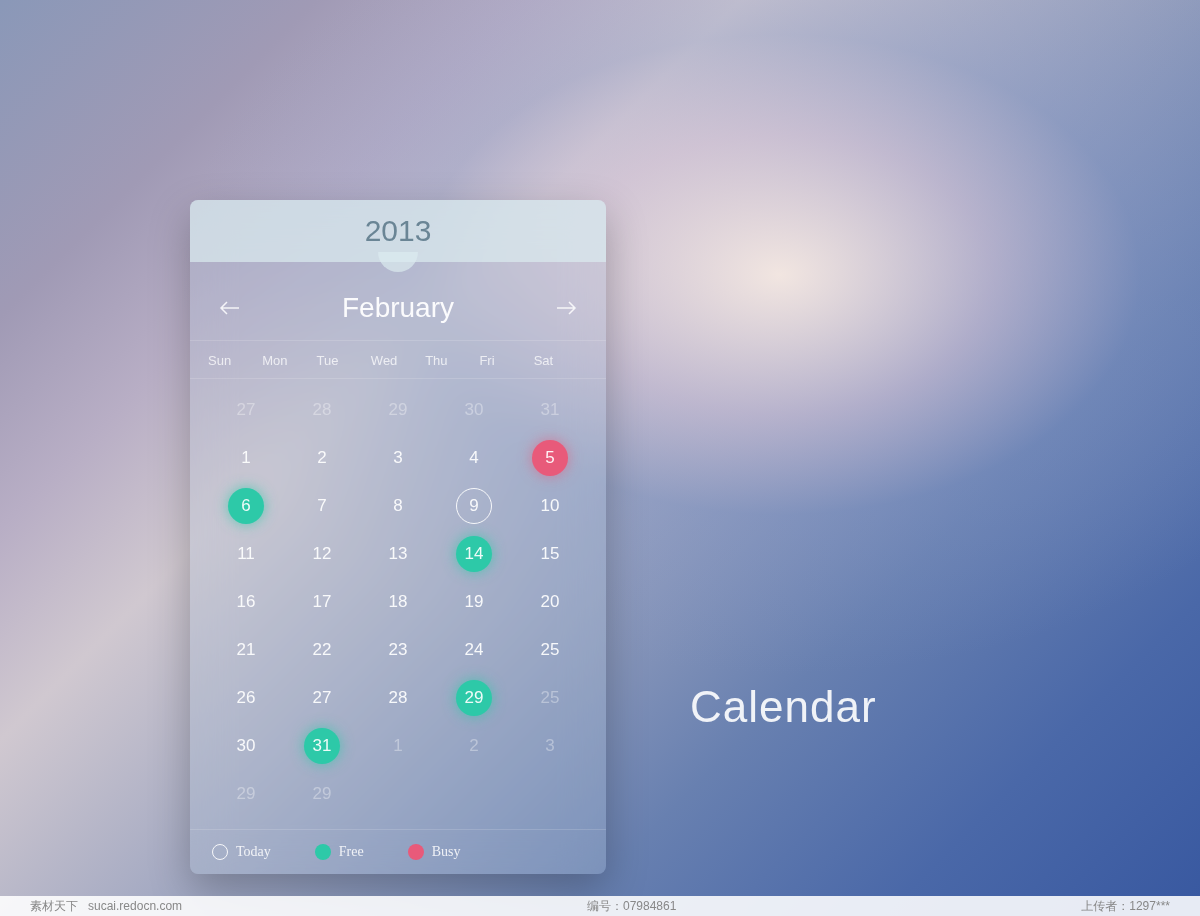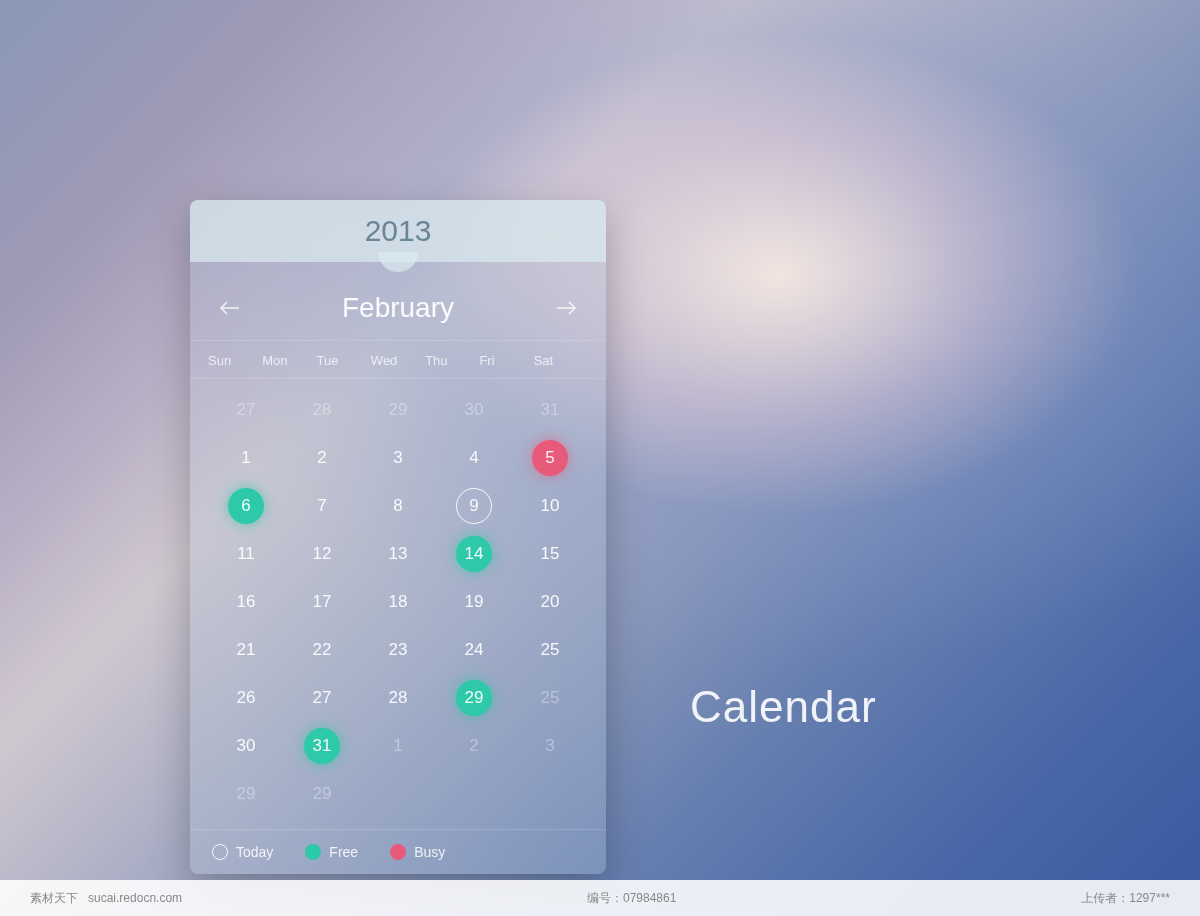--- a/index.html
+++ b/index.html
@@ -146,21 +146,22 @@
     .day.today .circle {
       border: 1.5px solid rgba(255, 255, 255, 0.9);
       background: transparent;
     }
     
     .legend {
       display: flex;
       align-items: center;
       padding: 14px 22px;
       border-top: 1px solid rgba(255, 255, 255, 0.15);
-      gap: 32px;
+      gap: 44px;
+      font-family: Liberation Serif, serif;
     }
     
     .legend-item {
       display: flex;
       align-items: center;
       gap: 8px;
       font-size: 14px;
       color: rgba(255, 255, 255, 0.85);
       font-weight: 300;
     }
@@ -202,21 +203,21 @@
       font-size: 30px;
       letter-spacing: 0.5px;
       color: rgba(255, 255, 255, 0.85);
     }
     
     .footer {
       position: absolute;
       bottom: 0;
       left: 0;
       right: 0;
-      height: 36px;
+      height: 20px;
       background: rgba(255, 255, 255, 0.88);
       display: flex;
       align-items: center;
       justify-content: space-between;
       padding: 0 30px;
       font-size: 12px;
       color: #888;
     }
   </style>
 </head>

